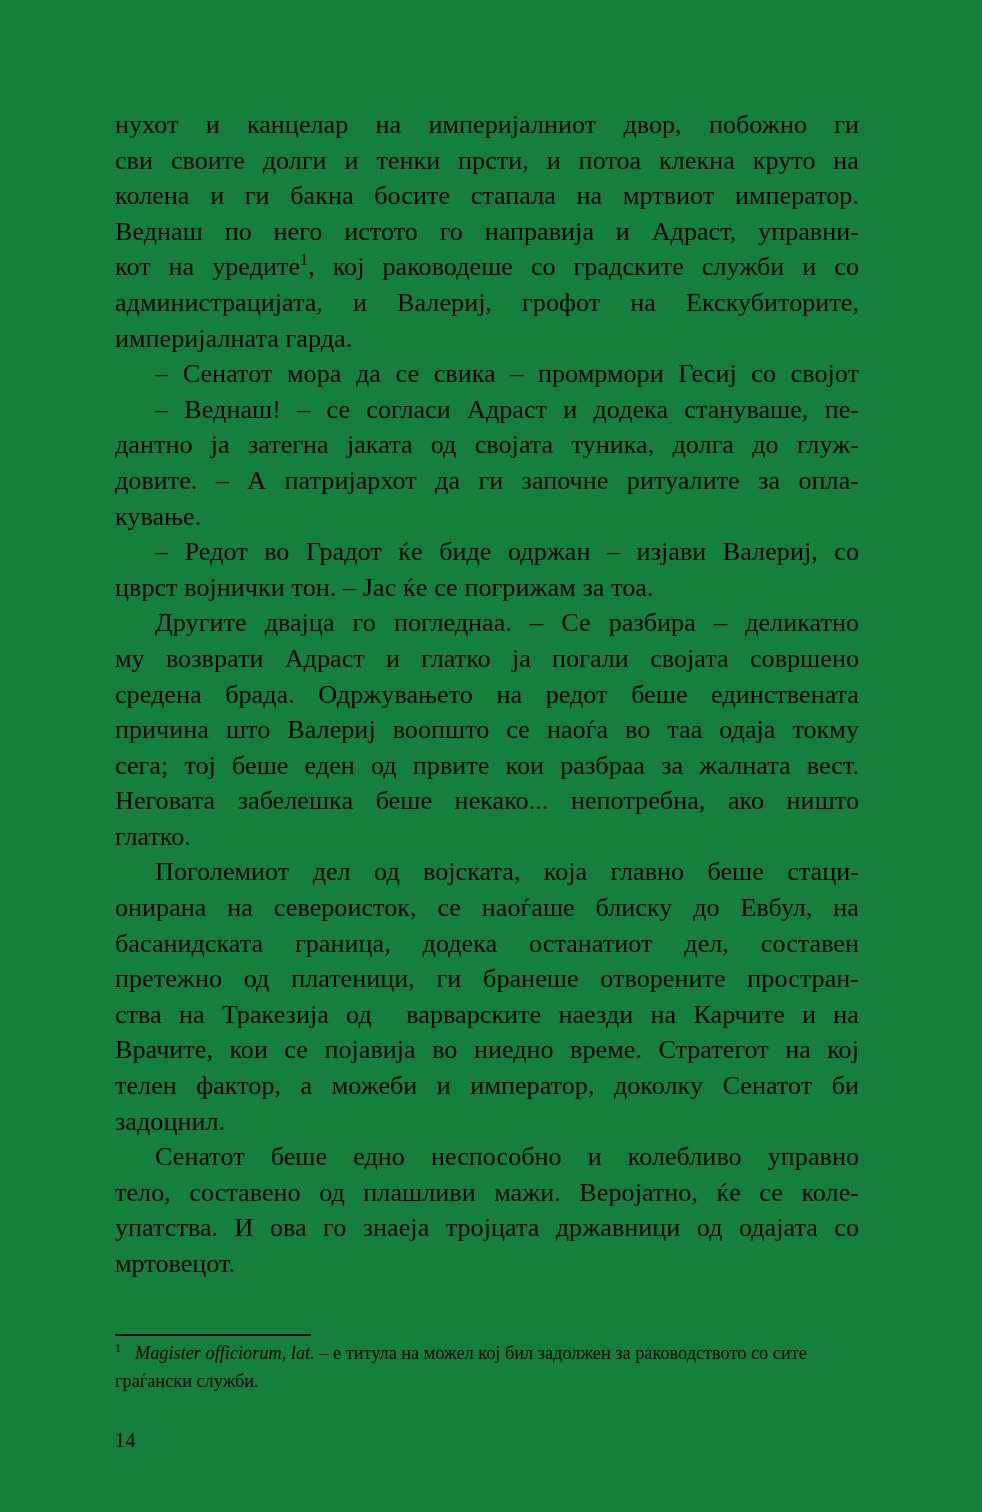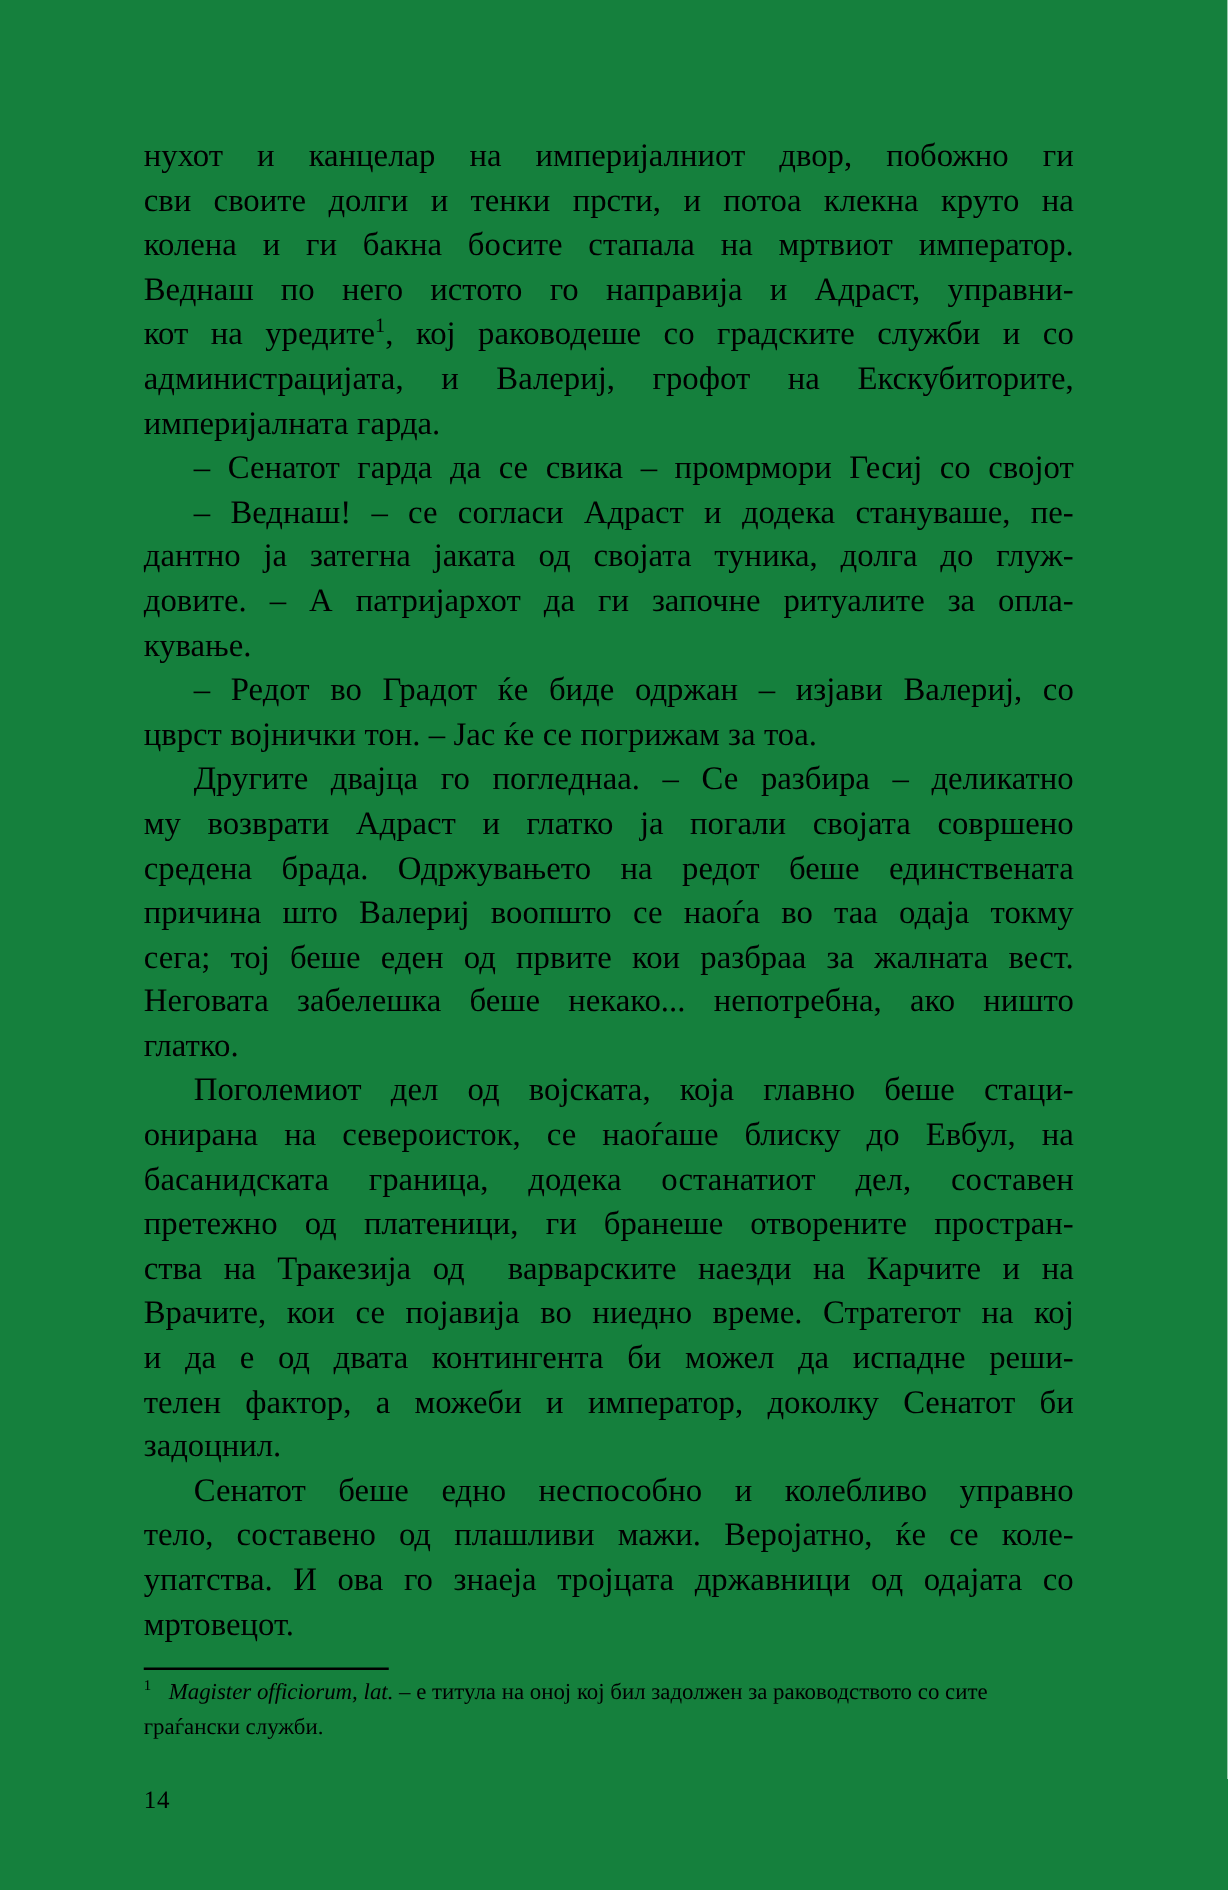--- a/index.html
+++ b/index.html
@@ -106,21 +106,21 @@
       <span class="ln j">нухот и канцелар на империјалниот двор, побожно ги</span>
       <span class="ln j">сви своите долги и тенки прсти, и потоа клекна круто на</span>
       <span class="ln j">колена и ги бакна босите стапала на мртвиот император.</span>
       <span class="ln j">Веднаш по него истото го направија и Адраст, управни-</span>
       <span class="ln j">кот на уредите<span class="sup">1</span>, кој раководеше со градските служби и со</span>
       <span class="ln j">администрацијата, и Валериј, грофот на Екскубиторите,</span>
       <span class="ln">империјалната гарда.</span>
     </div>
 
     <div class="lines para">
-      <span class="ln j" style="text-indent:40px">– Сенатот гарда да се свика – промрмори Гесиј со својот</span>
+      <span class="ln j" style="text-indent:40px">– Сенатот мора да се свика – промрмори Гесиј со својот</span>
     </div>
 
     <div class="lines para">
       <span class="ln j" style="text-indent:40px">– Веднаш! – се согласи Адраст и додека стануваше, пе-</span>
       <span class="ln j">дантно ја затегна јаката од својата туника, долга до глуж-</span>
       <span class="ln j">довите. – А патријархот да ги започне ритуалите за опла-</span>
       <span class="ln">кување.</span>
     </div>
 
     <div class="lines para">
@@ -138,37 +138,36 @@
       <span class="ln">глатко.</span>
     </div>
 
     <div class="lines para">
       <span class="ln j" style="text-indent:40px">Поголемиот дел од војската, која главно беше стаци-</span>
       <span class="ln j">онирана на североисток, се наоѓаше блиску до Евбул, на</span>
       <span class="ln j">басанидската граница, додека останатиот дел, составен</span>
       <span class="ln j">претежно од платеници, ги бранеше отворените простран-</span>
       <span class="ln j">ства на Тракезија од  варварските наезди на Карчите и на</span>
       <span class="ln j">Врачите, кои се појавија во ниедно време. Стратегот на кој</span>
-      <span class="ln j">и да е од двата контингента би можел да испадне реши-</span>
       <span class="ln j">телен фактор, а можеби и император, доколку Сенатот би</span>
       <span class="ln">задоцнил.</span>
     </div>
 
     <div class="lines para">
       <span class="ln j" style="text-indent:40px">Сенатот беше едно неспособно и колебливо управно</span>
       <span class="ln j">тело, составено од плашливи мажи. Веројатно, ќе се коле-</span>
       <span class="ln j">упатства. И ова го знаеја тројцата државници од одајата со</span>
       <span class="ln">мртовецот.</span>
     </div>
 
 
   </div>
 
   <div class="footnote-rule"></div>
 
   <div class="footnote">
-    <span class="fn-sup">1</span><span class="fn-italic">Magister officiorum, lat.</span><span> – е титула на оној кој бил задолжен за раководството со</span>
+    <span class="fn-sup">1</span><span class="fn-italic">Magister officiorum, lat.</span><span> – е титула на можел кој бил задолжен за раководството со</span>
     <span>сите граѓански служби.</span>
   </div>
 
   <div class="folio">14</div>
 
 </div>
 
 </body></html>

